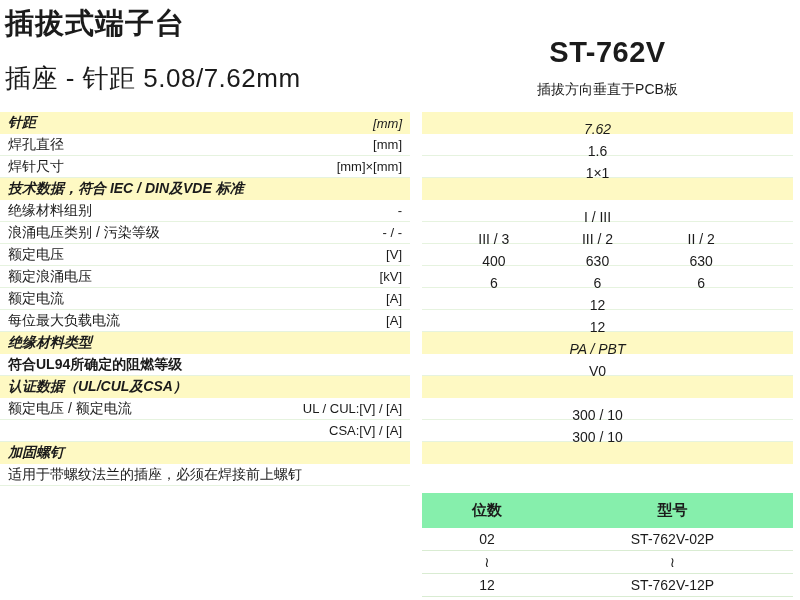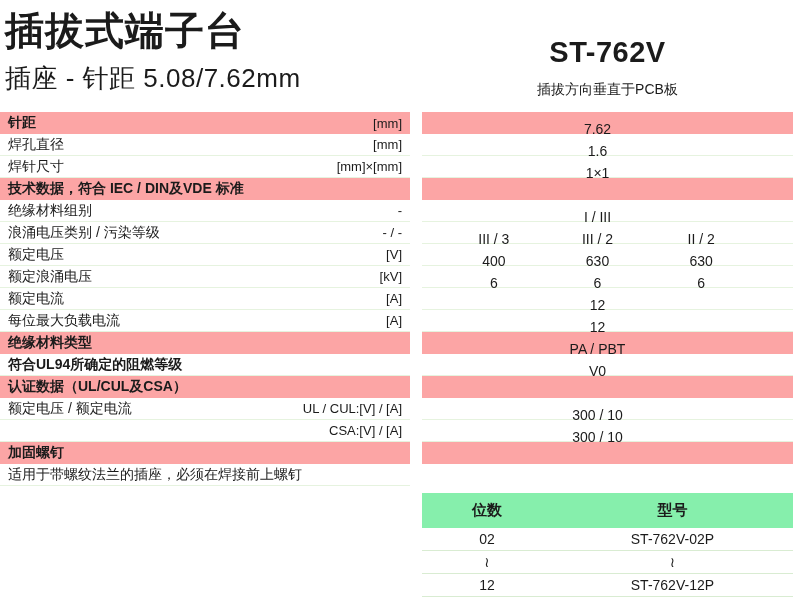--- a/index.html
+++ b/index.html
@@ -1,35 +1,35 @@
 <!DOCTYPE html>
 <html><head>
 <meta charset="utf-8">
 <style>
   html,body{margin:0;padding:0;background:#ffffff;}
   .page{
     position:relative;width:800px;height:600px;background:#ffffff;overflow:hidden;
     font-family:"Liberation Sans","DejaVu Sans",sans-serif;color:#1b1b1b;
   }
   
-  .page-title{position:absolute;left:5px;top:4px;font-size:39px;font-weight:bold;letter-spacing:1px;}
+  .page-title{position:absolute;left:5px;top:4px;font-size:29px;font-weight:bold;letter-spacing:1px;}
   .page-subtitle{position:absolute;left:5px;top:61px;font-size:26px;letter-spacing:0.5px;}
   .model-block{position:absolute;left:422px;top:36px;width:371px;text-align:center;}
   .model-number{font-size:29px;font-weight:bold;letter-spacing:0.5px;}
   .model-note{font-size:14px;margin-top:12px;}
   
   .spec{position:absolute;left:0;top:112px;width:793px;font-size:14px;}
   .row{display:flex;height:22px;}
   .cl{width:410px;display:flex;justify-content:space-between;align-items:center;
       padding:0 8px;box-sizing:border-box;}
   .gap{width:12px;}
   .cr{width:371px;display:flex;align-items:center;justify-content:center;
       padding:12px 40px 0 20px;box-sizing:border-box;text-align:center;}
   .cr.cols3 span{flex:1;text-align:center;}
-  .green{background:#fca5a5;}
+  .green{background:#fef9c3;font-style:italic;}
   .bd{border-bottom:1px solid #e6f3df;}
   .b{font-weight:bold;}
   .unit{font-size:13px;white-space:nowrap;}
   .lab{white-space:nowrap;}
   
   .order{position:absolute;left:422px;top:493px;width:371px;font-size:14px;}
   .o-row{display:flex;align-items:center;box-sizing:border-box;}
   .o-head{height:35px;background:#86efac;font-weight:bold;font-size:15px;}
   .o-data{height:23px;border-bottom:1px solid #d9ecd2;}
   .o-c1{width:35%;text-align:center;}

